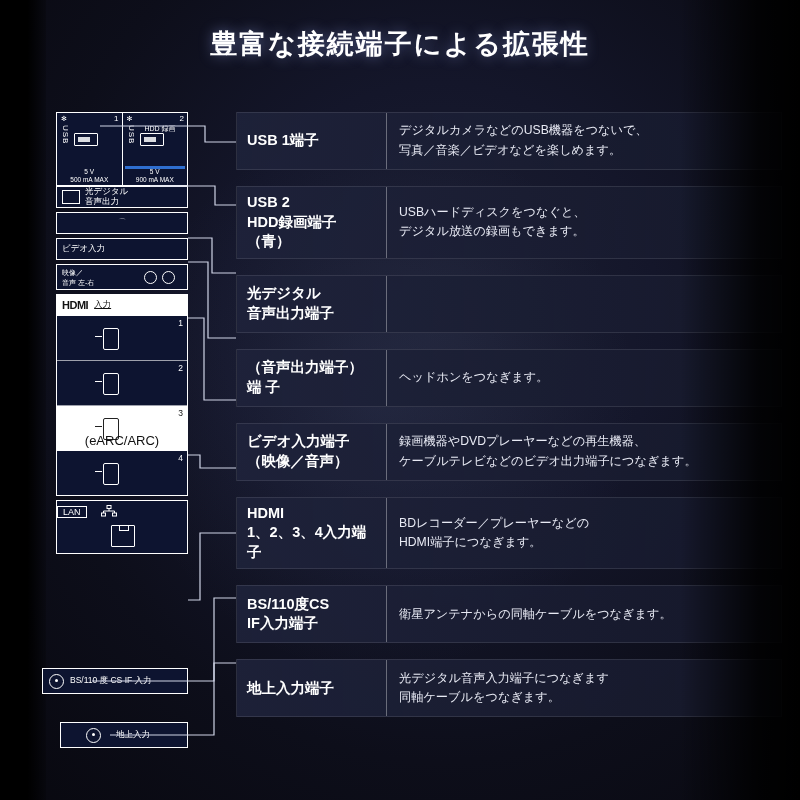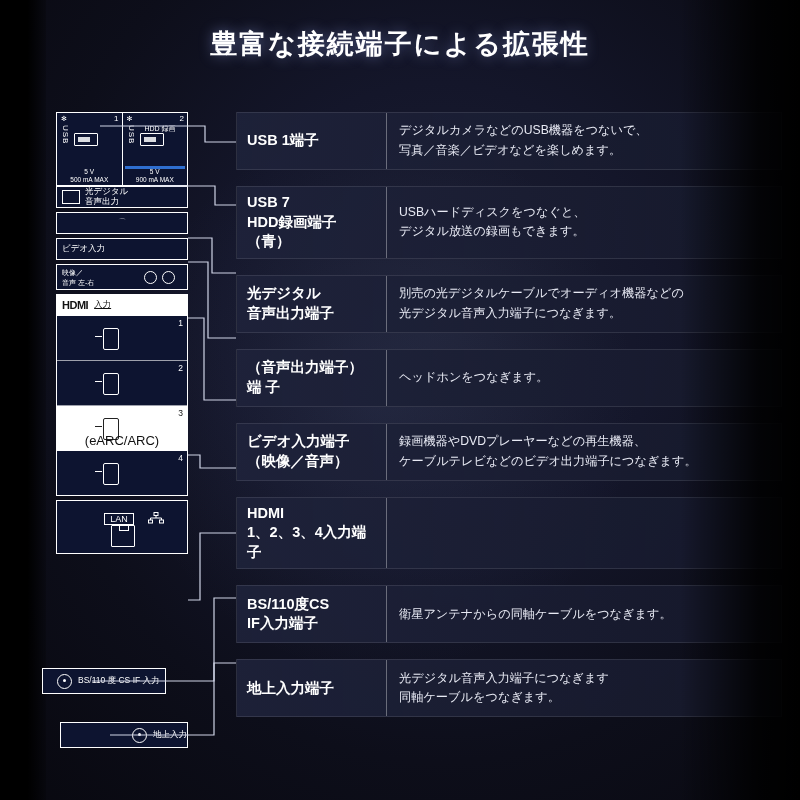--- a/index.html
+++ b/index.html
@@ -61,28 +61,28 @@
   .hport:last-child{border-bottom:none;}
   .hport.w{background:#fff;}
   .hport .n{position:absolute;right:4px;top:2px;font-size:8.5px;}
   .hport.w .n{color:#111;}
   .plug{position:absolute;left:46px;top:12px;width:14px;height:20px;border:1.3px solid #fff;border-radius:2px;}
   .hport.w .plug{border-color:#222;}
   .plug:before{content:"";position:absolute;left:-9px;top:7px;width:7px;height:0;border-top:1.3px solid #fff;}
   .hport.w .plug:before{border-color:#222;}
   .earc{position:absolute;left:0;width:100%;bottom:2px;text-align:center;font-size:13px;color:#111;}
   .lanbox{border:1.5px solid #fff;background:#0d1430;margin-bottom:4px;height:54px;position:relative;box-sizing:border-box;}
-  .lanhdr{position:absolute;top:9px;left:0;width:100%;display:flex;justify-content:center;gap:14px;align-items:center;padding-left:12px;}
+  .lanhdr{position:absolute;top:2px;left:0;width:100%;display:flex;justify-content:flex-start;gap:14px;align-items:center;}
   .lanword{border:1.2px solid #fff;padding:0 5px;font-size:9px;}
   .lanjack{position:absolute;left:50%;margin-left:-11px;top:24px;width:22px;height:20px;border:1.3px solid #fff;border-radius:1px;}
   .lanjack:after{content:"";position:absolute;left:7px;top:-1px;width:8px;height:5px;border:1.3px solid #fff;border-top:none;}
-  .bs{position:absolute;left:42px;top:668px;width:124px;height:26px;border:1.5px solid #fff;background:#0d1430;box-sizing:border-box;display:flex;align-items:center;gap:6px;padding-left:14px;}
+  .bs{position:absolute;left:42px;top:668px;width:146px;height:26px;border:1.5px solid #fff;background:#0d1430;box-sizing:border-box;display:flex;align-items:center;gap:6px;padding-left:6px;}
   .coax{width:13px;height:13px;border:1.3px solid #fff;border-radius:50%;position:relative;flex:none;}
   .coax:after{content:"";position:absolute;left:4.5px;top:4.5px;width:3px;height:3px;background:#fff;border-radius:50%;}
-  .ter{position:absolute;left:60px;top:722px;width:128px;height:26px;border:1.5px solid #fff;background:#0d1430;box-sizing:border-box;display:flex;align-items:center;gap:6px;padding-left:19px;justify-content:flex-end;}
+  .ter{position:absolute;left:60px;top:722px;width:128px;height:26px;border:1.5px solid #fff;background:#0d1430;box-sizing:border-box;display:flex;align-items:center;gap:15px;padding-left:25px;}
   .mini{font-size:8.5px;}
 
   
   svg.links{position:absolute;left:0;top:0;width:800px;height:800px;pointer-events:none;}
 
   
   .rows{position:absolute;left:236px;top:112px;width:546px;}
   .item{
     display:flex;align-items:stretch;margin-bottom:16px;
     background:linear-gradient(90deg,rgba(30,34,58,.92),rgba(22,25,44,.85));
@@ -219,44 +219,44 @@
     </g>
   </svg>
 
   <div class="rows">
     <div class="item">
       <div class="name" style="white-space:pre-line">USB 1端子</div>
       <div class="desc" style="white-space:pre-line">デジタルカメラなどのUSB機器をつないで、
 写真／音楽／ビデオなどを楽しめます。</div>
     </div>
     <div class="item">
-      <div class="name" style="white-space:pre-line">USB 7
+      <div class="name" style="white-space:pre-line">USB 2
 HDD録画端子（青）</div>
       <div class="desc" style="white-space:pre-line">USBハードディスクをつなぐと、
 デジタル放送の録画もできます。</div>
     </div>
     <div class="item">
       <div class="name" style="white-space:pre-line">光デジタル
 音声出力端子</div>
-      <div class="desc" style="white-space:pre-line">別売の光デジタルケーブルでオーディオ機器などの
-光デジタル音声入力端子につなぎます。</div>
     </div>
     <div class="item">
       <div class="name" style="white-space:pre-line">（音声出力端子）端 子</div>
       <div class="desc" style="white-space:pre-line">ヘッドホンをつなぎます。</div>
     </div>
     <div class="item">
       <div class="name" style="white-space:pre-line">ビデオ入力端子
 （映像／音声）</div>
       <div class="desc" style="white-space:pre-line">録画機器やDVDプレーヤーなどの再生機器、
 ケーブルテレビなどのビデオ出力端子につなぎます。</div>
     </div>
     <div class="item">
       <div class="name" style="white-space:pre-line">HDMI
 1、2、3、4入力端子</div>
+      <div class="desc" style="white-space:pre-line">BDレコーダー／プレーヤーなどの
+HDMI端子につなぎます。</div>
     </div>
     <div class="item">
       <div class="name" style="white-space:pre-line">BS/110度CS
 IF入力端子</div>
       <div class="desc" style="white-space:pre-line">衛星アンテナからの同軸ケーブルをつなぎます。</div>
     </div>
     <div class="item">
       <div class="name" style="white-space:pre-line">地上入力端子</div>
       <div class="desc" style="white-space:pre-line">光デジタル音声入力端子につなぎます
 同軸ケーブルをつなぎます。</div>

